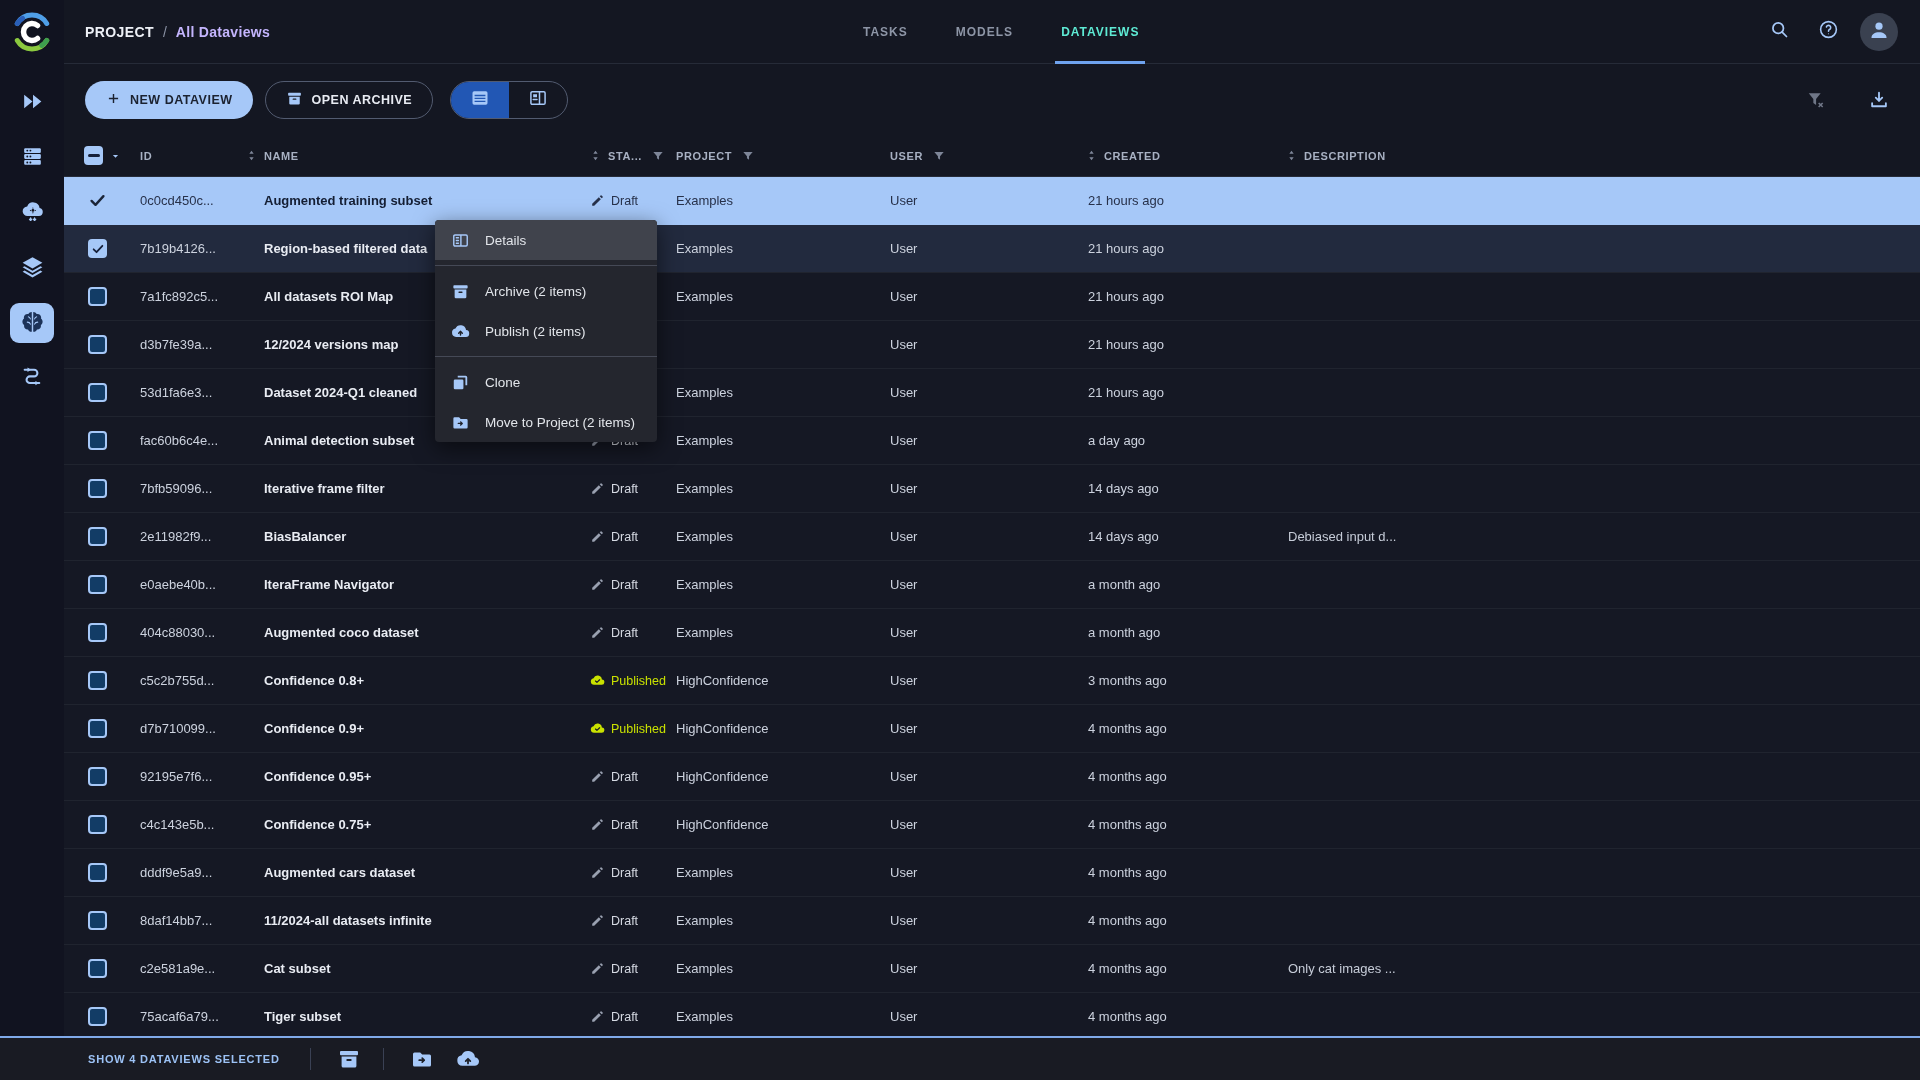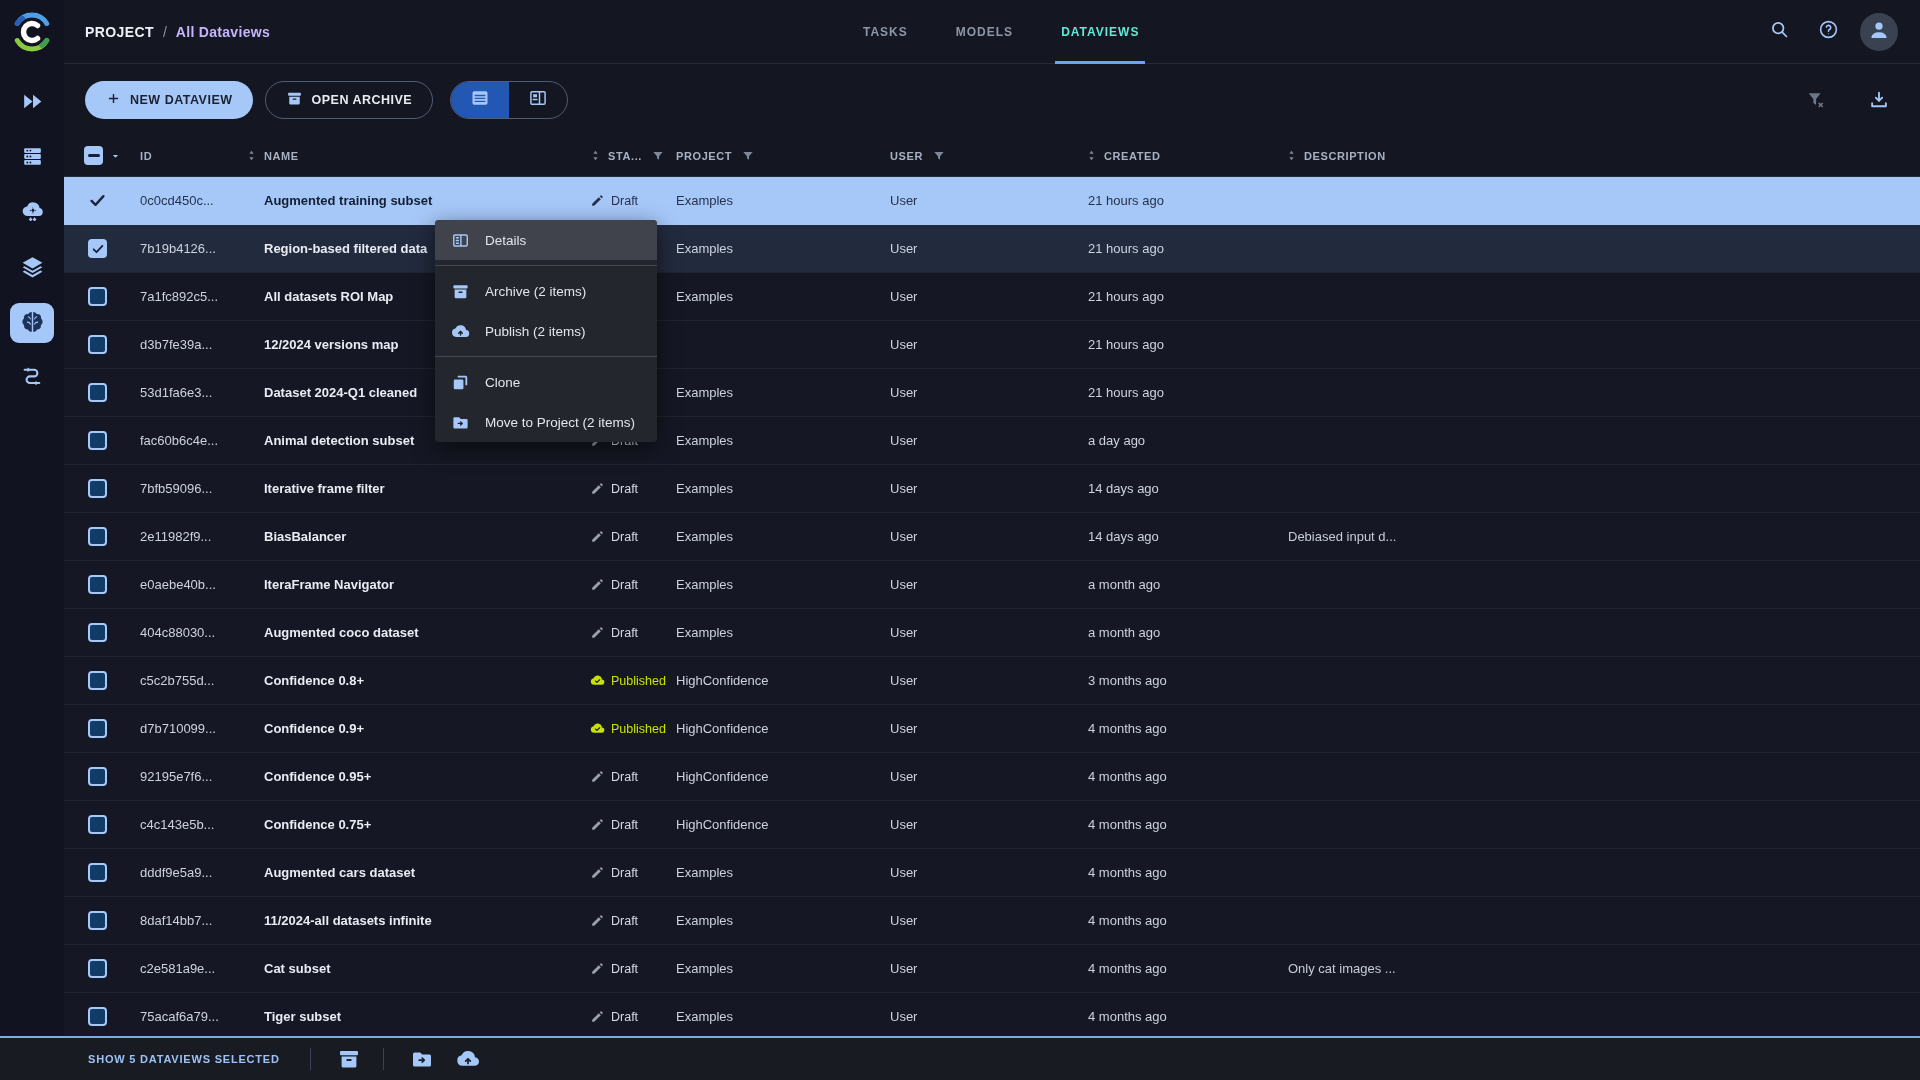--- a/index.html
+++ b/index.html
@@ -737,21 +737,21 @@
             </svg>
           </span>
           <span>Move to Project (2 items)</span>
         </div>
       </div>
 
   </div>
 </div>
 
 <footer class="footer">
-  <span class="footer-label">SHOW 5 DATAVIEWS SELECTED</span>
+  <span class="footer-label">SHOW 4 DATAVIEWS SELECTED</span>
   <span class="f-sep"></span>
   <span class="f-btn"><span><svg viewBox="0 0 24 24" fill="currentColor">
           <rect x="3" y="4" width="18" height="4.2" rx="1"></rect>
           <path d="M4.6 9.4h14.8V19a1.6 1.6 0 0 1-1.6 1.6H6.2A1.6 1.6 0 0 1 4.6 19V9.4z"></path>
           <rect x="9.3" y="12" width="5.4" height="1.9" rx=".95" fill="#1e2129"></rect>
         </svg></span></span>
   <span class="f-sep" style="margin-left:22px;"></span>
   <span class="f-btn"><span><svg viewBox="0 0 24 24" fill="currentColor">
           <path d="M10.2 5.5H4.5A1.5 1.5 0 0 0 3 7v11a1.5 1.5 0 0 0 1.5 1.5h15A1.5 1.5 0 0 0 21 18V9a1.5 1.5 0 0 0-1.5-1.5h-7.3l-2-2z"></path>
           <path d="M9.2 13.2h5m0 0-2-2m2 2-2 2" stroke="#1e2129" stroke-width="1.7" fill="none" stroke-linecap="round" stroke-linejoin="round"></path>

